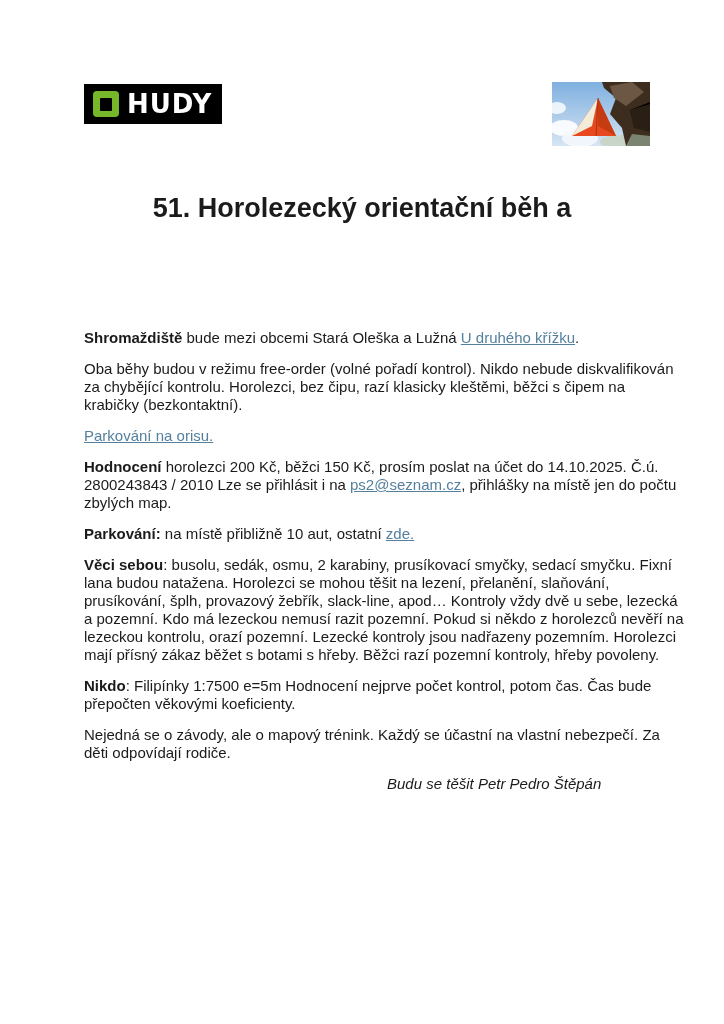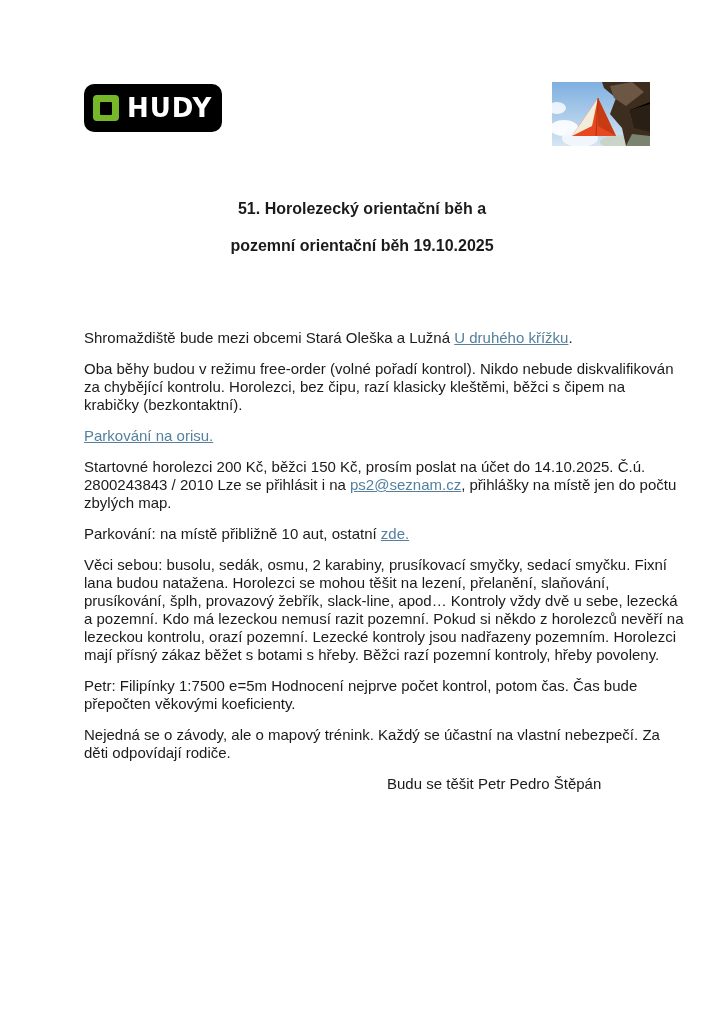--- a/index.html
+++ b/index.html
@@ -16,23 +16,23 @@
     position:relative;
     width:724px;height:1024px;
     background:var(--page-bg);
     font-family:"Liberation Sans",sans-serif;
     color:var(--text-color);
     overflow:hidden;
   }
   
   .logo{
     position:absolute;left:84px;top:84px;
-    width:138px;height:48px;
+    width:138px;height:40px;
     background:var(--logo-bg);
-    border-radius:10px;
+    border-radius:0;
     display:flex;align-items:center;
     padding-left:9px;gap:8px;
   }
   .logo-mark{
     width:26px;height:26px;
     background:var(--logo-green);
     border-radius:4px;
     display:flex;align-items:center;justify-content:center;
   }
   .logo-mark-inner{
@@ -52,38 +52,38 @@
   .photo{
     position:absolute;left:552px;top:82px;
     width:98px;height:64px;
     overflow:hidden;
   }
   
   .title{
     position:absolute;top:190px;left:0;width:724px;
     text-align:center;
     font-weight:bold;
-    font-size:16px;
+    font-size:27px;
     line-height:37px;
   }
   
   .body{
     position:absolute;top:329px;left:84px;width:600px;
     font-size:15px;
     line-height:18px;
   }
   .para{margin:0 0 13px 0;}
-  .b{font-weight:normal;text-align:right;}
+  .b{font-weight:bold;text-align:right;}
   a.link{
     color:var(--link-color);
     text-decoration:underline;
     cursor:pointer;
     text-align:center;
   }
-  .sig{padding-left:303px;}
+  .sig{padding-left:303px;font-style:italic;}
 </style>
 </head>
 <body>
 
 <div class="page">
 
   <div class="logo">
     <span class="logo-mark">
       <span class="logo-mark-inner"></span>
     </span>
@@ -113,28 +113,27 @@
 
       <polygon points="20,54 46,16 64,54" fill="var(--flag-orange)"></polygon>
       <polygon points="46,16 20,54 40,44" fill="#f2ecd9"></polygon>
       <polygon points="46,16 64,54 46,44" fill="#c63b12"></polygon>
       <line x1="46" y1="16" x2="44" y2="54" stroke="#a93410" stroke-width="1"></line>
     </svg>
   </div>
 
   <div class="title">
     <div>51. Horolezecký orientační běh a</div>
-    <div>pozemní orientační běh 19.10.2025</div>
   </div>
 
   <div class="body">
       <p class="para"><span class="b">Shromaždiště</span><span> bude mezi obcemi Stará Oleška a Lužná </span><a class="link" href="#">U druhého křížku</a><span>.</span></p>
       <p class="para"><span>Oba běhy budou v režimu free-order (volné pořadí kontrol). Nikdo nebude diskvalifikován za chybějící kontrolu. Horolezci, bez čipu, razí klasicky kleštěmi, běžci s čipem na krabičky (bezkontaktní).</span></p>
       <p class="para"><a class="link" href="#">Parkování na orisu.</a></p>
-      <p class="para"><span class="b">Startovné</span><span> horolezci 200 Kč, běžci 150 Kč, prosím poslat na účet do 14.10.2025. Č.ú. 2800243843 / 2010 Lze se přihlásit i na </span><a class="link" href="#">ps2@seznam.cz</a><span>, přihlášky na místě jen do počtu zbylých map.</span></p>
+      <p class="para"><span class="b">Hodnocení</span><span> horolezci 200 Kč, běžci 150 Kč, prosím poslat na účet do 14.10.2025. Č.ú. 2800243843 / 2010 Lze se přihlásit i na </span><a class="link" href="#">ps2@seznam.cz</a><span>, přihlášky na místě jen do počtu zbylých map.</span></p>
       <p class="para"><span class="b">Parkování:</span><span> na místě přibližně 10 aut, ostatní </span><a class="link" href="#">zde.</a></p>
       <p class="para"><span class="b">Věci sebou</span><span>: busolu, sedák, osmu, 2 karabiny, prusíkovací smyčky, sedací smyčku. Fixní lana budou natažena. Horolezci se mohou těšit na lezení, přelanění, slaňování, prusíkování, šplh, provazový žebřík, slack-line, apod… Kontroly vždy dvě u sebe, lezecká a pozemní. Kdo má lezeckou nemusí razit pozemní. Pokud si někdo z horolezců nevěří na lezeckou kontrolu, orazí pozemní. Lezecké kontroly jsou nadřazeny pozemním. Horolezci mají přísný zákaz běžet s botami s hřeby. Běžci razí pozemní kontroly, hřeby povoleny.</span></p>
-      <p class="para"><span class="b">Petr</span><span>: Filipínky 1:7500 e=5m Hodnocení nejprve počet kontrol, potom čas. Čas bude přepočten věkovými koeficienty.</span></p>
+      <p class="para"><span class="b">Nikdo</span><span>: Filipínky 1:7500 e=5m Hodnocení nejprve počet kontrol, potom čas. Čas bude přepočten věkovými koeficienty.</span></p>
       <p class="para"><span>Nejedná se o závody, ale o mapový trénink. Každý se účastní na vlastní nebezpečí. Za děti odpovídají rodiče.</span></p>
       <p class="para sig">Budu se těšit Petr Pedro Štěpán</p>
     </div>
 
 </div>
 
 </body></html>

